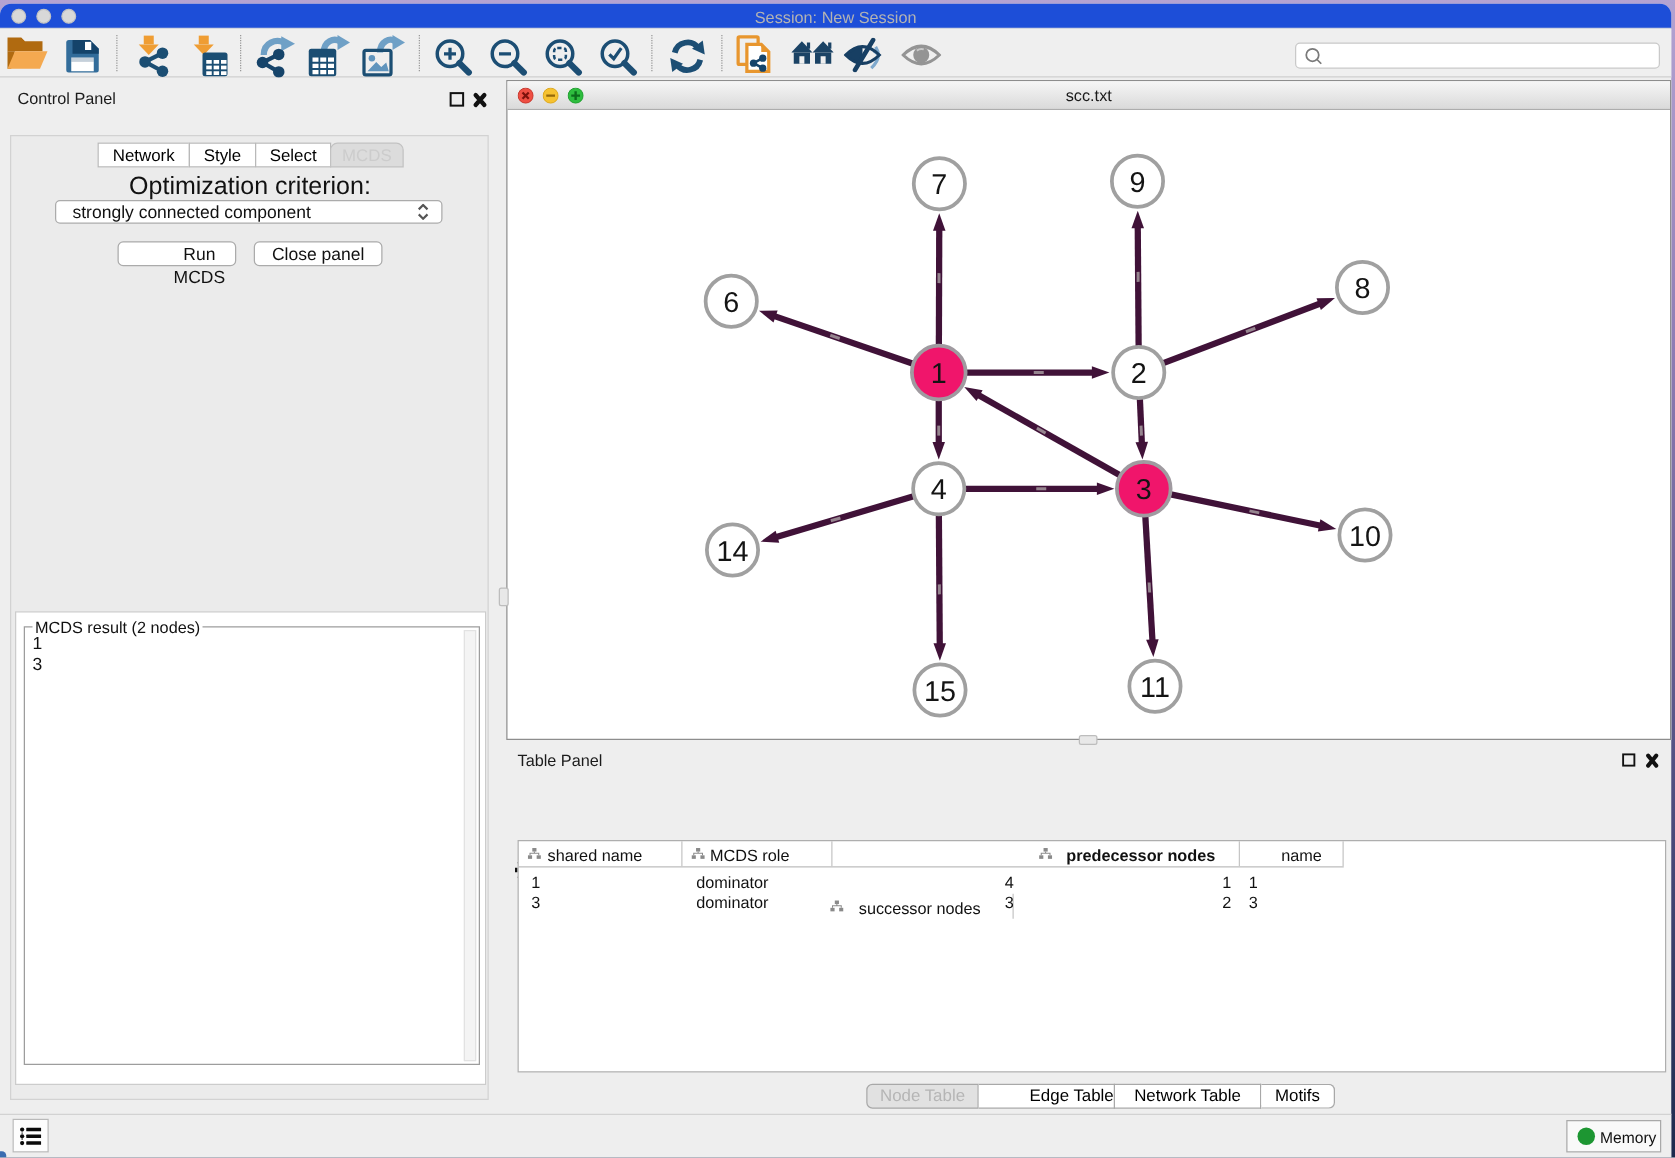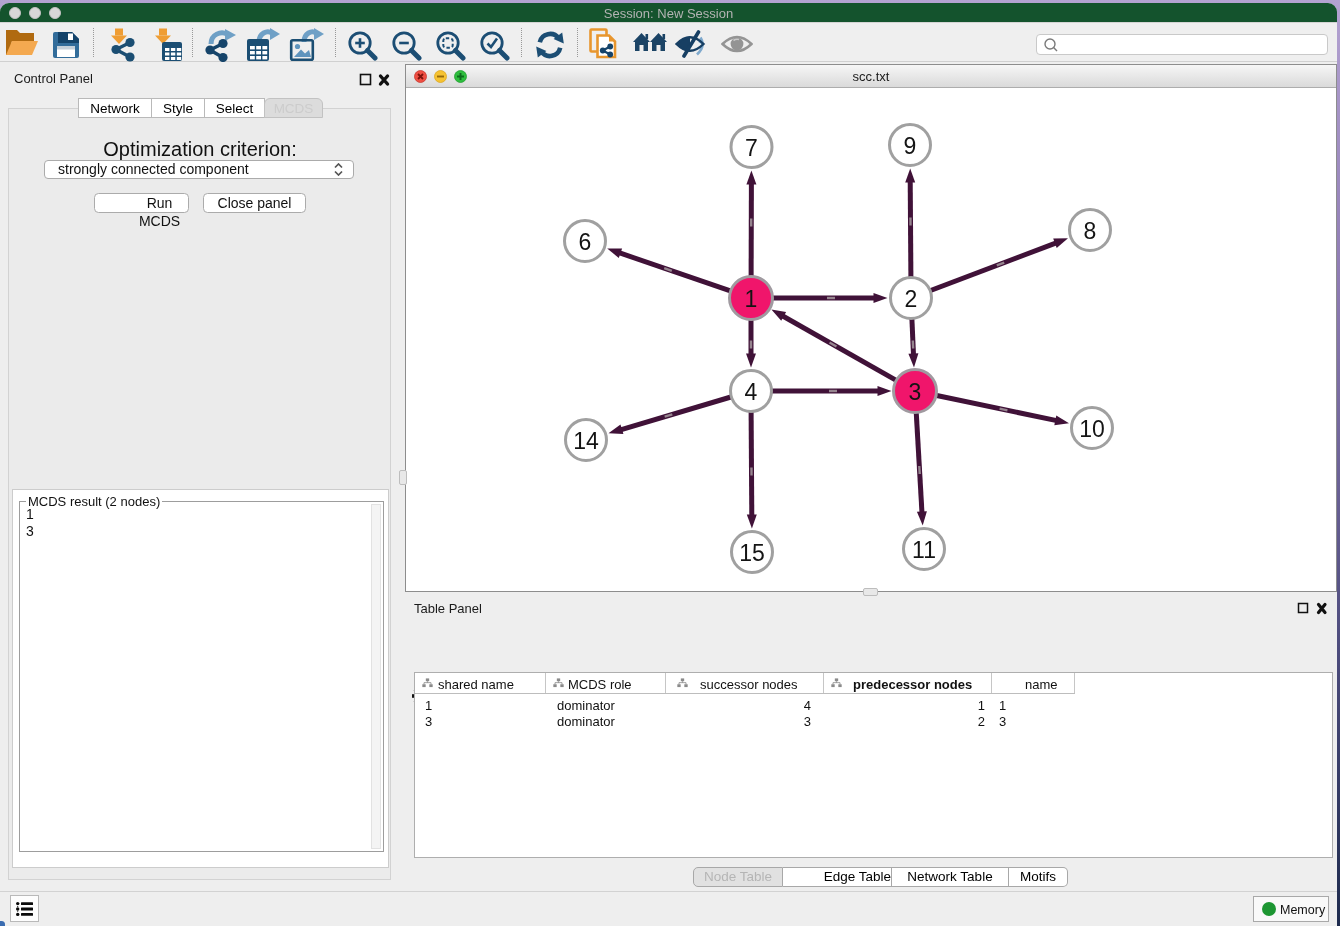--- a/index.html
+++ b/index.html
@@ -1,28 +1,28 @@
 <!DOCTYPE html>
 <html><head>
 <meta charset="utf-8">
 <style>
 * { margin:0; padding:0; box-sizing:border-box; }
 html,body { width:1340px; height:926px; overflow:hidden; }
 body { font-family:"Liberation Sans", sans-serif; background:linear-gradient(180deg,#b4a3d2 0%,#8f7cb4 30%,#4d4c7d 70%,#1d2a4d 100%); position:relative; }
 #win { position:absolute; left:0; top:3px; width:1337px; height:923px; background:#eeeeee; border-radius:9px 9px 0 0; }
-#mactitle { position:absolute; left:0; top:3px; width:1337px; height:20px; background:#14532d; border-bottom:1px solid #d4d4d4; border-radius:9px 9px 0 0; }
+#mactitle { position:absolute; left:0; top:3px; width:1337px; height:20px; background:#1d4ed8; border-bottom:1px solid #d4d4d4; border-radius:9px 9px 0 0; }
 .tl { position:absolute; top:4px; width:12px; height:12px; border-radius:50%; background:#d8d8d8; border:1px solid #c3c3c3; }
 #mactitle .t { position:absolute; top:3px; left:0; width:100%; text-align:center; font-size:13px; color:#b3b3b3; }
 #toolbar { position:absolute; left:0; top:23px; width:1337px; height:39px; background:#efefef; border-bottom:1px solid #d0d0d0; }
 .sep { position:absolute; top:5px; height:29px; width:0; border-left:1px dotted #999; }
 .tbi { position:absolute; }
 #search { position:absolute; left:1036px; top:11px; width:292px; height:21px; background:#fff; border:1px solid #c9c9c9; border-radius:4px; }
 #cpheader { position:absolute; left:14px; top:71px; font-size:13px; color:#1b1b1b; }
 #cppane { position:absolute; left:8px; top:108px; width:383px; height:772px; background:#ebebeb; border:1px solid #d2d2d2; }
-.cptab { position:absolute; top:98px; height:20px; font-size:13.5px; text-align:center; line-height:19px; background:#fff; border:1px solid #b9b9b9; color:#000; z-index:3; }
+.cptab { position:absolute; top:114px; height:20px; font-size:13.5px; text-align:center; line-height:19px; background:#fff; border:1px solid #b9b9b9; color:#000; z-index:3; }
 #optlabel { position:absolute; left:0; top:138px; width:400px; text-align:center; font-size:20px; color:#111; }
 #dropdown { position:absolute; left:44px; top:160px; width:310px; height:19px; background:#fff; border:1px solid #ababab; border-radius:4px; font-size:14px; color:#111; line-height:17px; padding-left:13px; }
 .pbtn { position:absolute; top:193px; height:20px; background:#fff; border:1px solid #ababab; border-radius:4.5px; font-size:14px; color:#111; text-align:center; line-height:18px; }
 #mcdspane { position:absolute; left:12px; top:489px; width:377px; height:379px; background:#fff; border:1px solid #cccccc; }
 #mcdsfs { position:absolute; left:6px; top:11px; width:365px; height:351px; border:1px solid #9d9d9d; }
 #mcdsfs .legend { position:absolute; left:6px; top:-8px; background:#fff; padding:0 2px; font-size:13px; color:#111; }
 #mcdsfs .txt { position:absolute; left:6px; top:4px; font-size:14px; color:#111; line-height:17px; }
 #mcdsfs .sb { position:absolute; right:2px; top:2px; width:10px; height:345px; background:#f4f4f4; border:1px solid #e2e2e2; }
 #netwin { position:absolute; left:405px; top:64px; width:932px; height:528px; border:1px solid #8d8d8d; background:#fff; }
 #nettitle { position:absolute; left:0; top:0; width:930px; height:23px; background:linear-gradient(#f6f6f6,#dadada); border-bottom:1px solid #adadad; }
@@ -412,21 +412,21 @@
         <svg class="hico" width="11" height="10" viewBox="0 0 13 12">
           <g fill="#8a8a8a">
             <rect x="4.5" y="0.5" width="4" height="3.4"></rect>
             <rect x="0.3" y="7.5" width="4" height="3.4"></rect>
             <rect x="8.7" y="7.5" width="4" height="3.4"></rect>
             <path d="M2.3 7.5 V5.6 H10.7 V7.5 M6.5 5.6 V3.9" stroke="#8a8a8a" stroke-width="1" fill="none"></path>
           </g>
         </svg>
         <span class="ht" style="left:22px;">MCDS role</span>
       </div>
-    <div class="hdrc" style="left:251px;width:158px;">
+    <div class="hdrc" style="left:238px;width:158px;margin-top:42px;">
         <svg class="hico" style="left:11px;" width="11" height="10" viewBox="0 0 13 12">
           <g fill="#8a8a8a">
             <rect x="4.5" y="0.5" width="4" height="3.4"></rect>
             <rect x="0.3" y="7.5" width="4" height="3.4"></rect>
             <rect x="8.7" y="7.5" width="4" height="3.4"></rect>
             <path d="M2.3 7.5 V5.6 H10.7 V7.5 M6.5 5.6 V3.9" stroke="#8a8a8a" stroke-width="1" fill="none"></path>
           </g>
         </svg>
         <span class="ht" style="left:34px;">successor nodes</span>
       </div>

